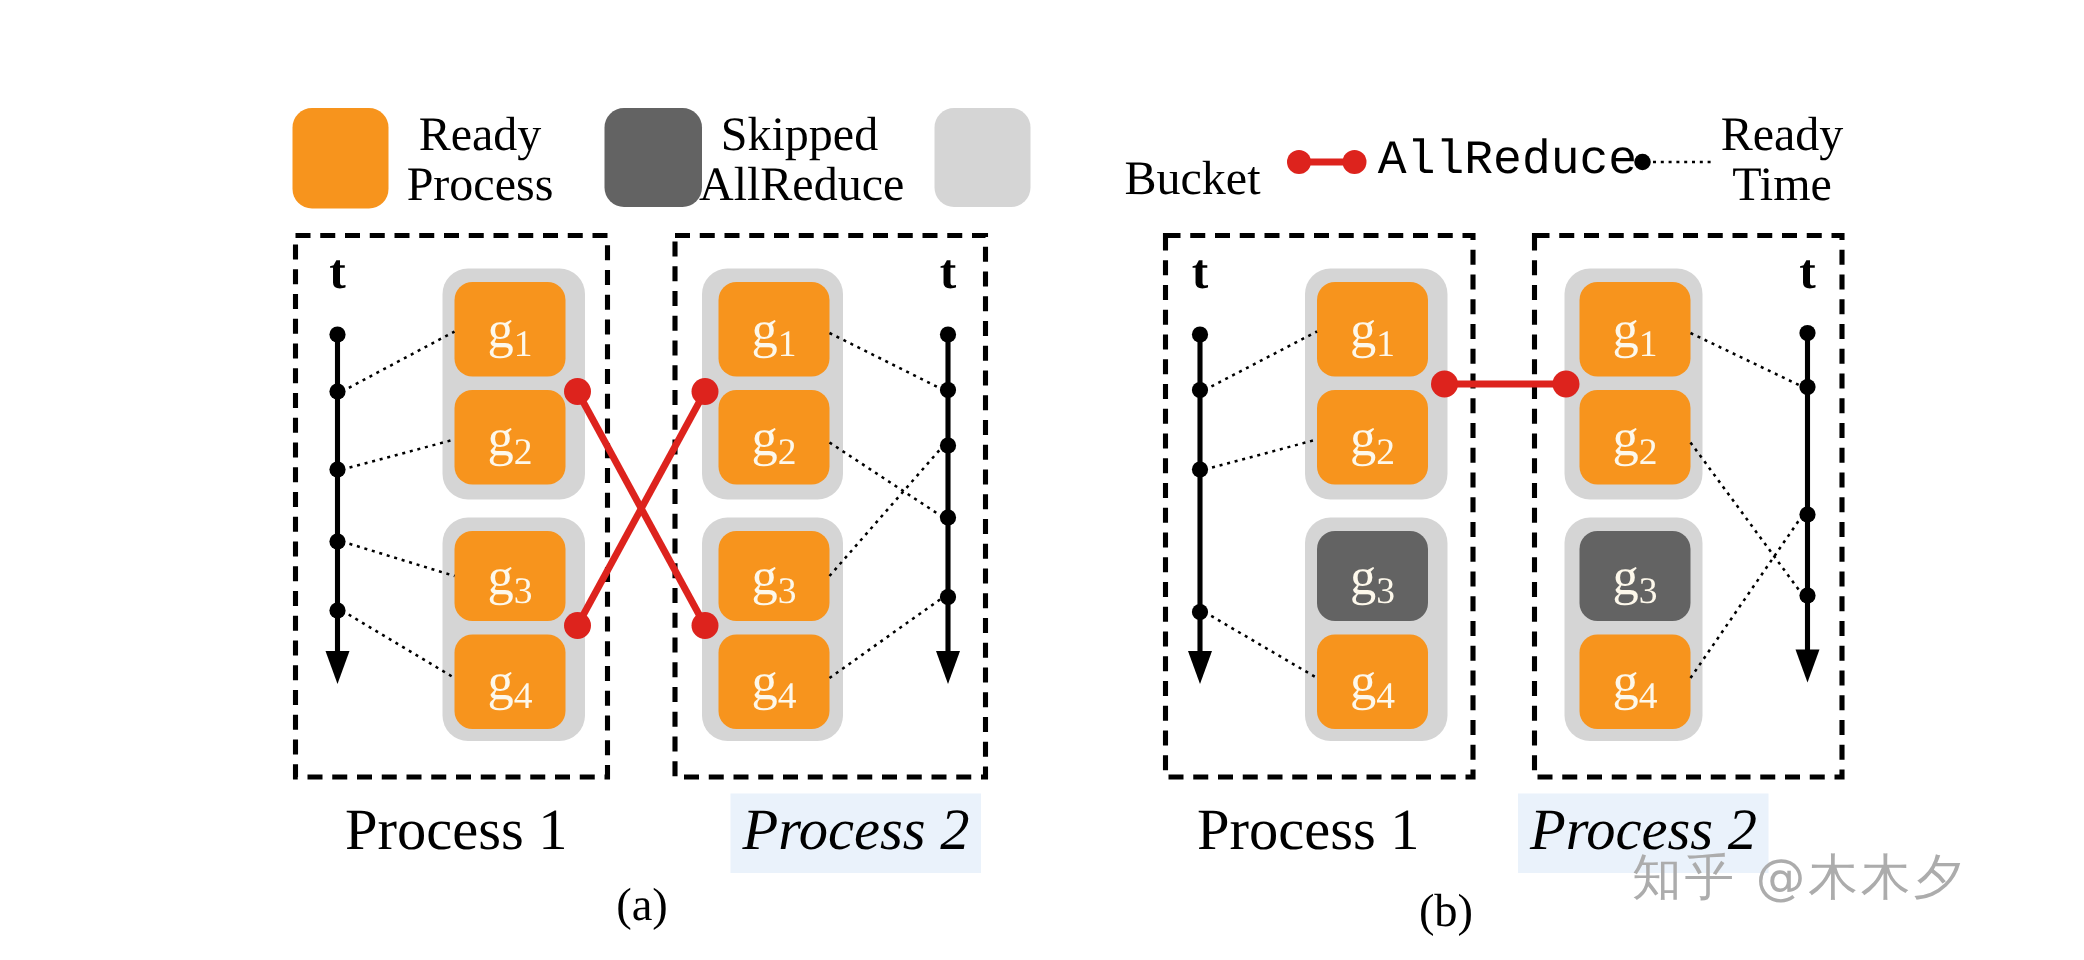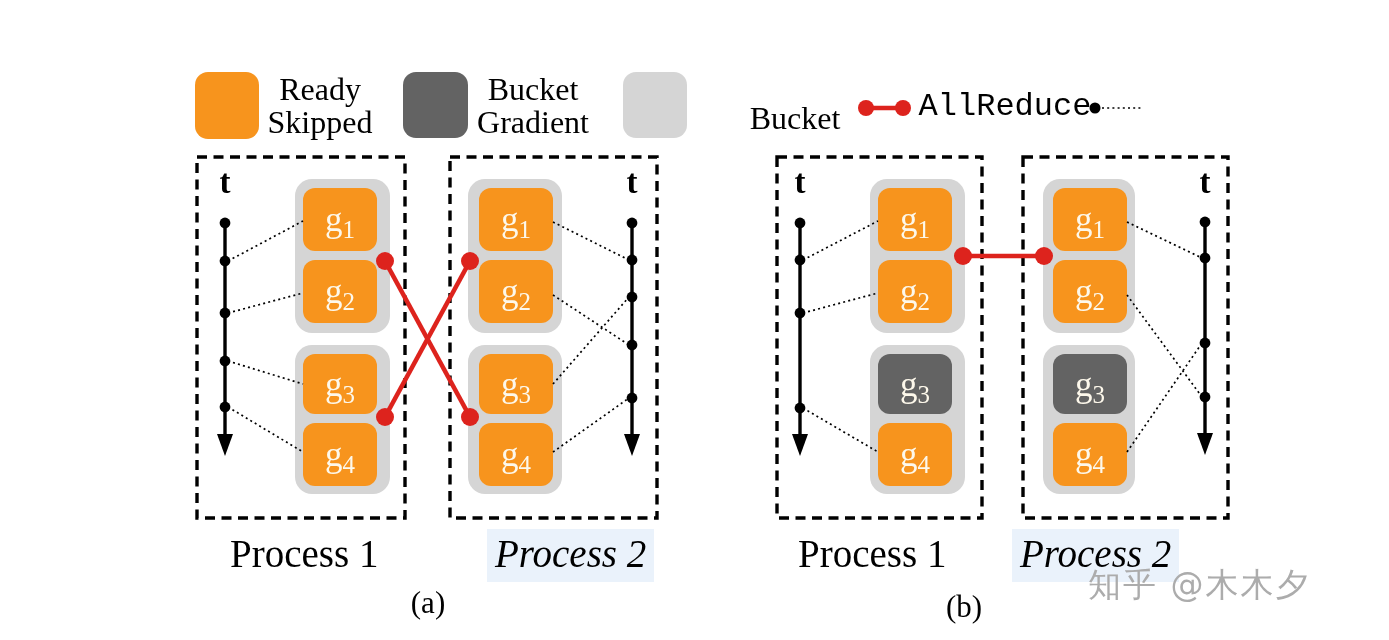--- a/index.html
+++ b/index.html
@@ -148,24 +148,25 @@
       <circle class="ar-dot" cx="470" cy="417" r="9"></circle>
     </g>
 
     <g>
       <line class="ar-line" x1="963" y1="256" x2="1044" y2="256"></line>
       <circle class="ar-dot" cx="963" cy="256" r="9"></circle>
       <circle class="ar-dot" cx="1044" cy="256" r="9"></circle>
     </g>
   </svg>
 
-  <div class="txt legend-label" style="left:256px; top:73px; width:128px;">Ready Skipped</div>
-  <div class="txt legend-label" style="left:466px; top:73px; width:134px;">Bucket Gradient</div>
+  <div class="txt legend-label" style="left:256px; top:73px; width:128px;">Ready Process</div>
+  <div class="txt legend-label" style="left:466px; top:73px; width:134px;">Skipped AllReduce</div>
   <div class="txt legend-label" style="left:716px; top:90px; width:158px;margin-top:12px;">Bucket</div>
   <div class="txt legend-label" style="left:915px; top:90px; width:180px;font-family:Liberation Mono, monospace;">AllReduce</div>
+  <div class="txt legend-label" style="left:1133px; top:73px; width:110px;">Ready Time</div>
 
   <div class="txt t-label" style="left:208px; top:164px; width:34px;">t</div>
   <div class="txt t-label" style="left:615px; top:164px; width:34px;">t</div>
   <div class="txt t-label" style="left:783px; top:164px; width:34px;">t</div>
   <div class="txt t-label" style="left:1188px; top:164px; width:34px;">t</div>
 
   <div class="glabel" style="left:303px; top:188px; width:74px; height:63px;">
       <span>g</span>
       <span class="gsub">1</span>
     </div>

